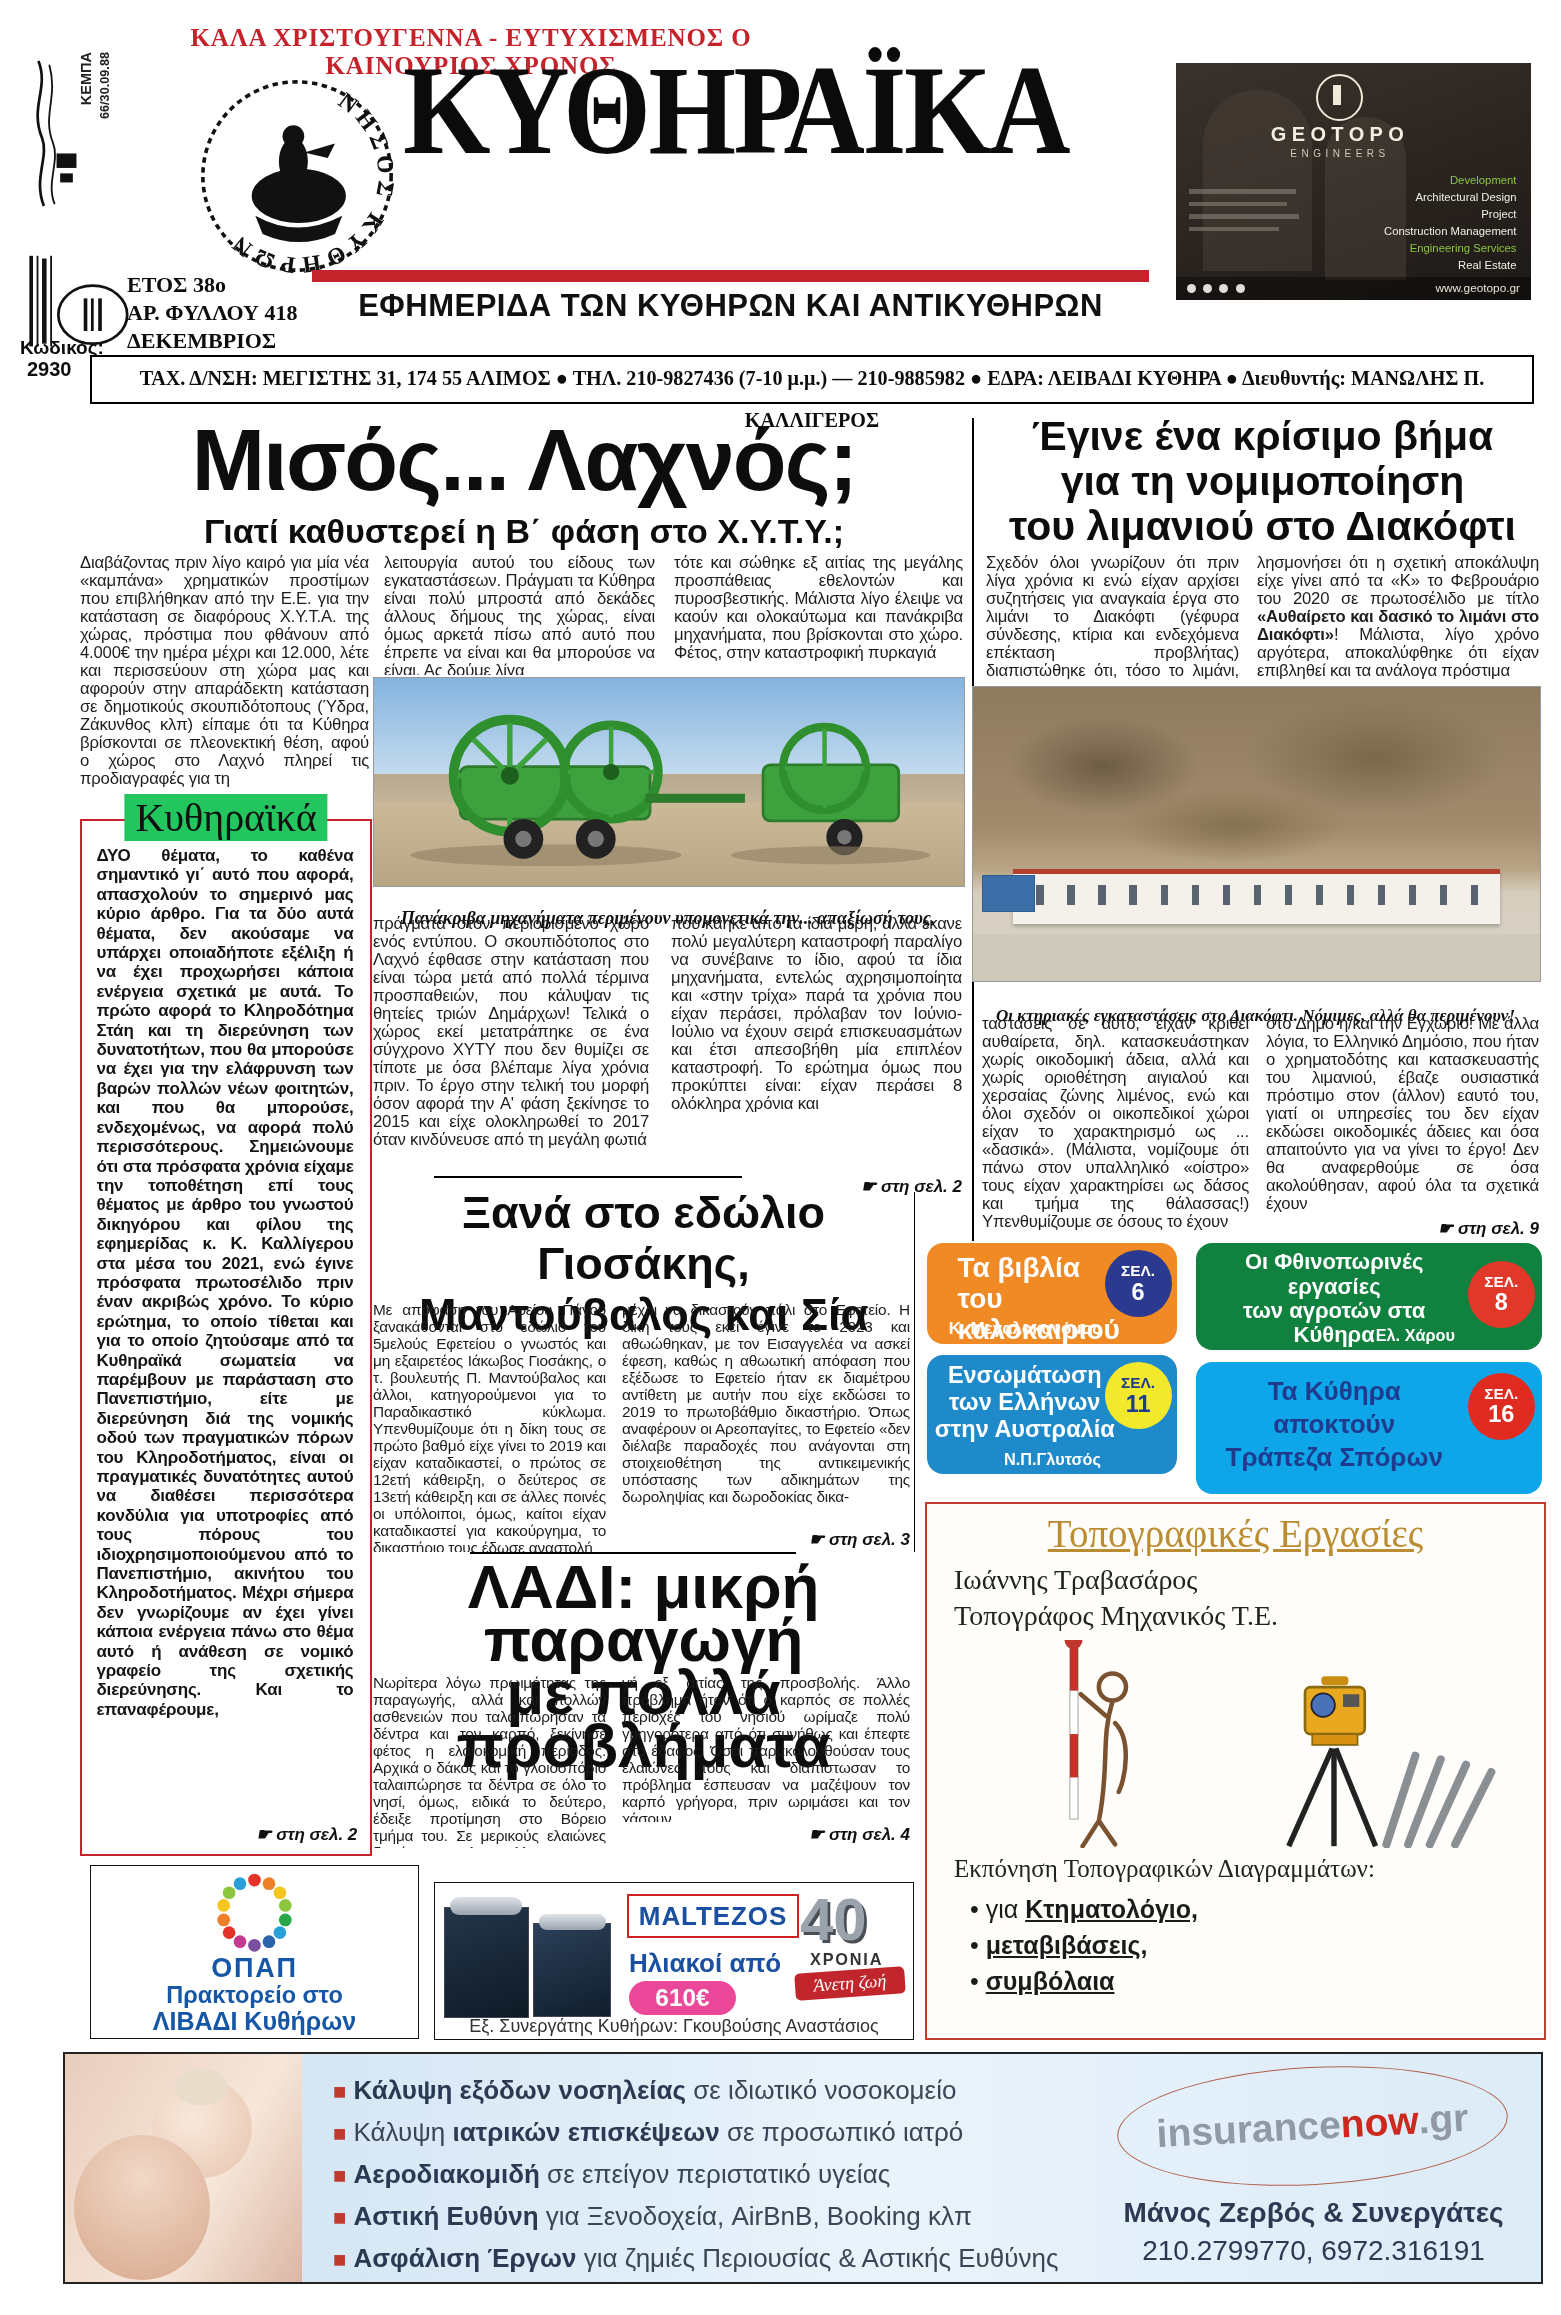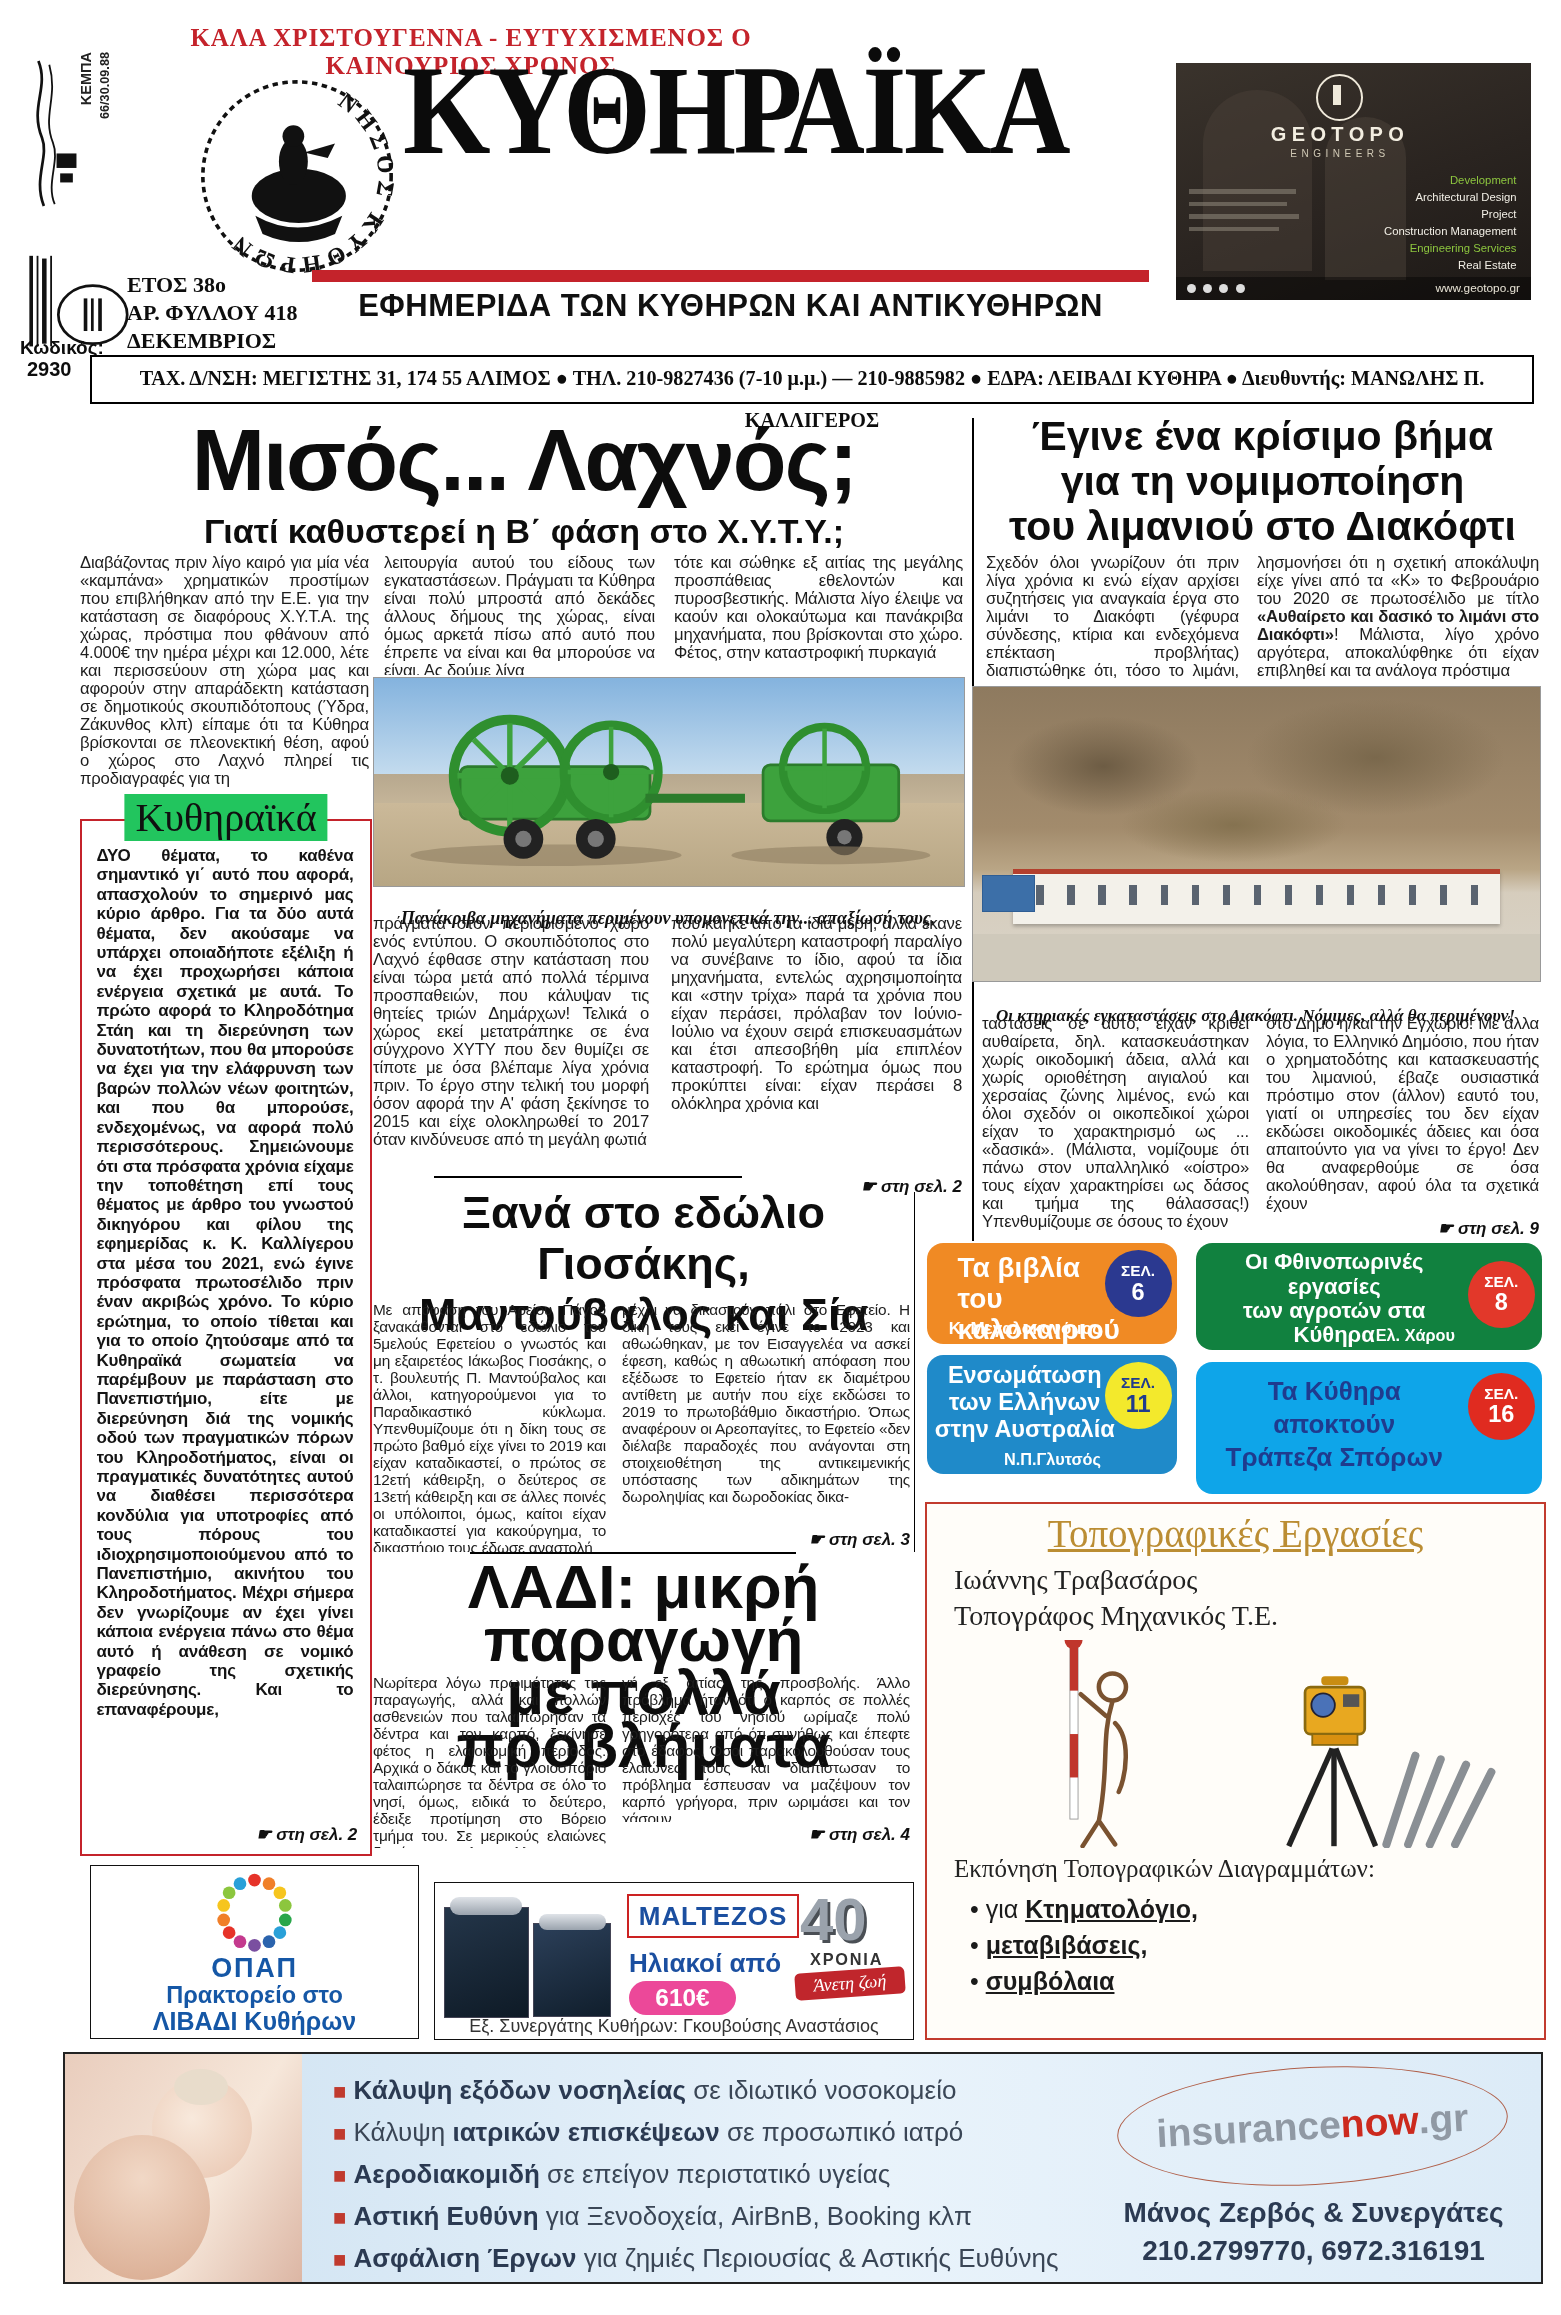--- a/index.html
+++ b/index.html
@@ -344,17 +344,17 @@
       <div style="font-size:26px;line-height:40px;color:#3a4656;"><span style="color:#c03a2e;font-size:22px;">■</span>&nbsp;<span></span><b style="color:#2b3a52;">Αεροδιακομιδή</b><span> σε επείγον περιστατικό υγείας</span></div>
       <div style="font-size:26px;line-height:40px;color:#3a4656;"><span style="color:#c03a2e;font-size:22px;">■</span>&nbsp;<span></span><b style="color:#2b3a52;">Αστική Ευθύνη</b><span> για Ξενοδοχεία, AirBnB, Booking κλπ</span></div>
       <div style="font-size:26px;line-height:40px;color:#3a4656;"><span style="color:#c03a2e;font-size:22px;">■</span>&nbsp;<span></span><b style="color:#2b3a52;">Ασφάλιση Έργων</b><span> για ζημιές Περιουσίας &amp; Αστικής Ευθύνης</span></div>
     </div>
     <div class="abs" style="right:33px;top:12.7px;width:389px;height:116px;border:1.8px solid #b0604a;border-radius:50%;transform:rotate(-3deg);display:flex;align-items:center;justify-content:center;">
       <span style="font-size:39px;font-weight:bold;color:#9099a4;">insurance</span>
         <span style="font-size:39px;font-weight:bold;color:#cc2a1e;">now</span>
         <span style="font-size:39px;font-weight:bold;color:#9099a4;">.gr</span>
     </div>
     <div class="abs center" style="right:33px;top:143px;width:389px;font-size:28px;font-weight:bold;color:#2b3a52;">Μάνος Ζερβός &amp; Συνεργάτες</div>
-    <div class="abs center" style="right:33px;top:181px;width:389px;font-size:28px;font-weight:bold;color:#2b3a52;">210.2799770, 6972.316191</div>
+    <div class="abs center" style="right:33px;top:181px;width:389px;font-size:28px;font-weight:normal;color:#2b3a52;">210.2799770, 6972.316191</div>
   </div>
 
 </div>
 
 
 </body></html>

